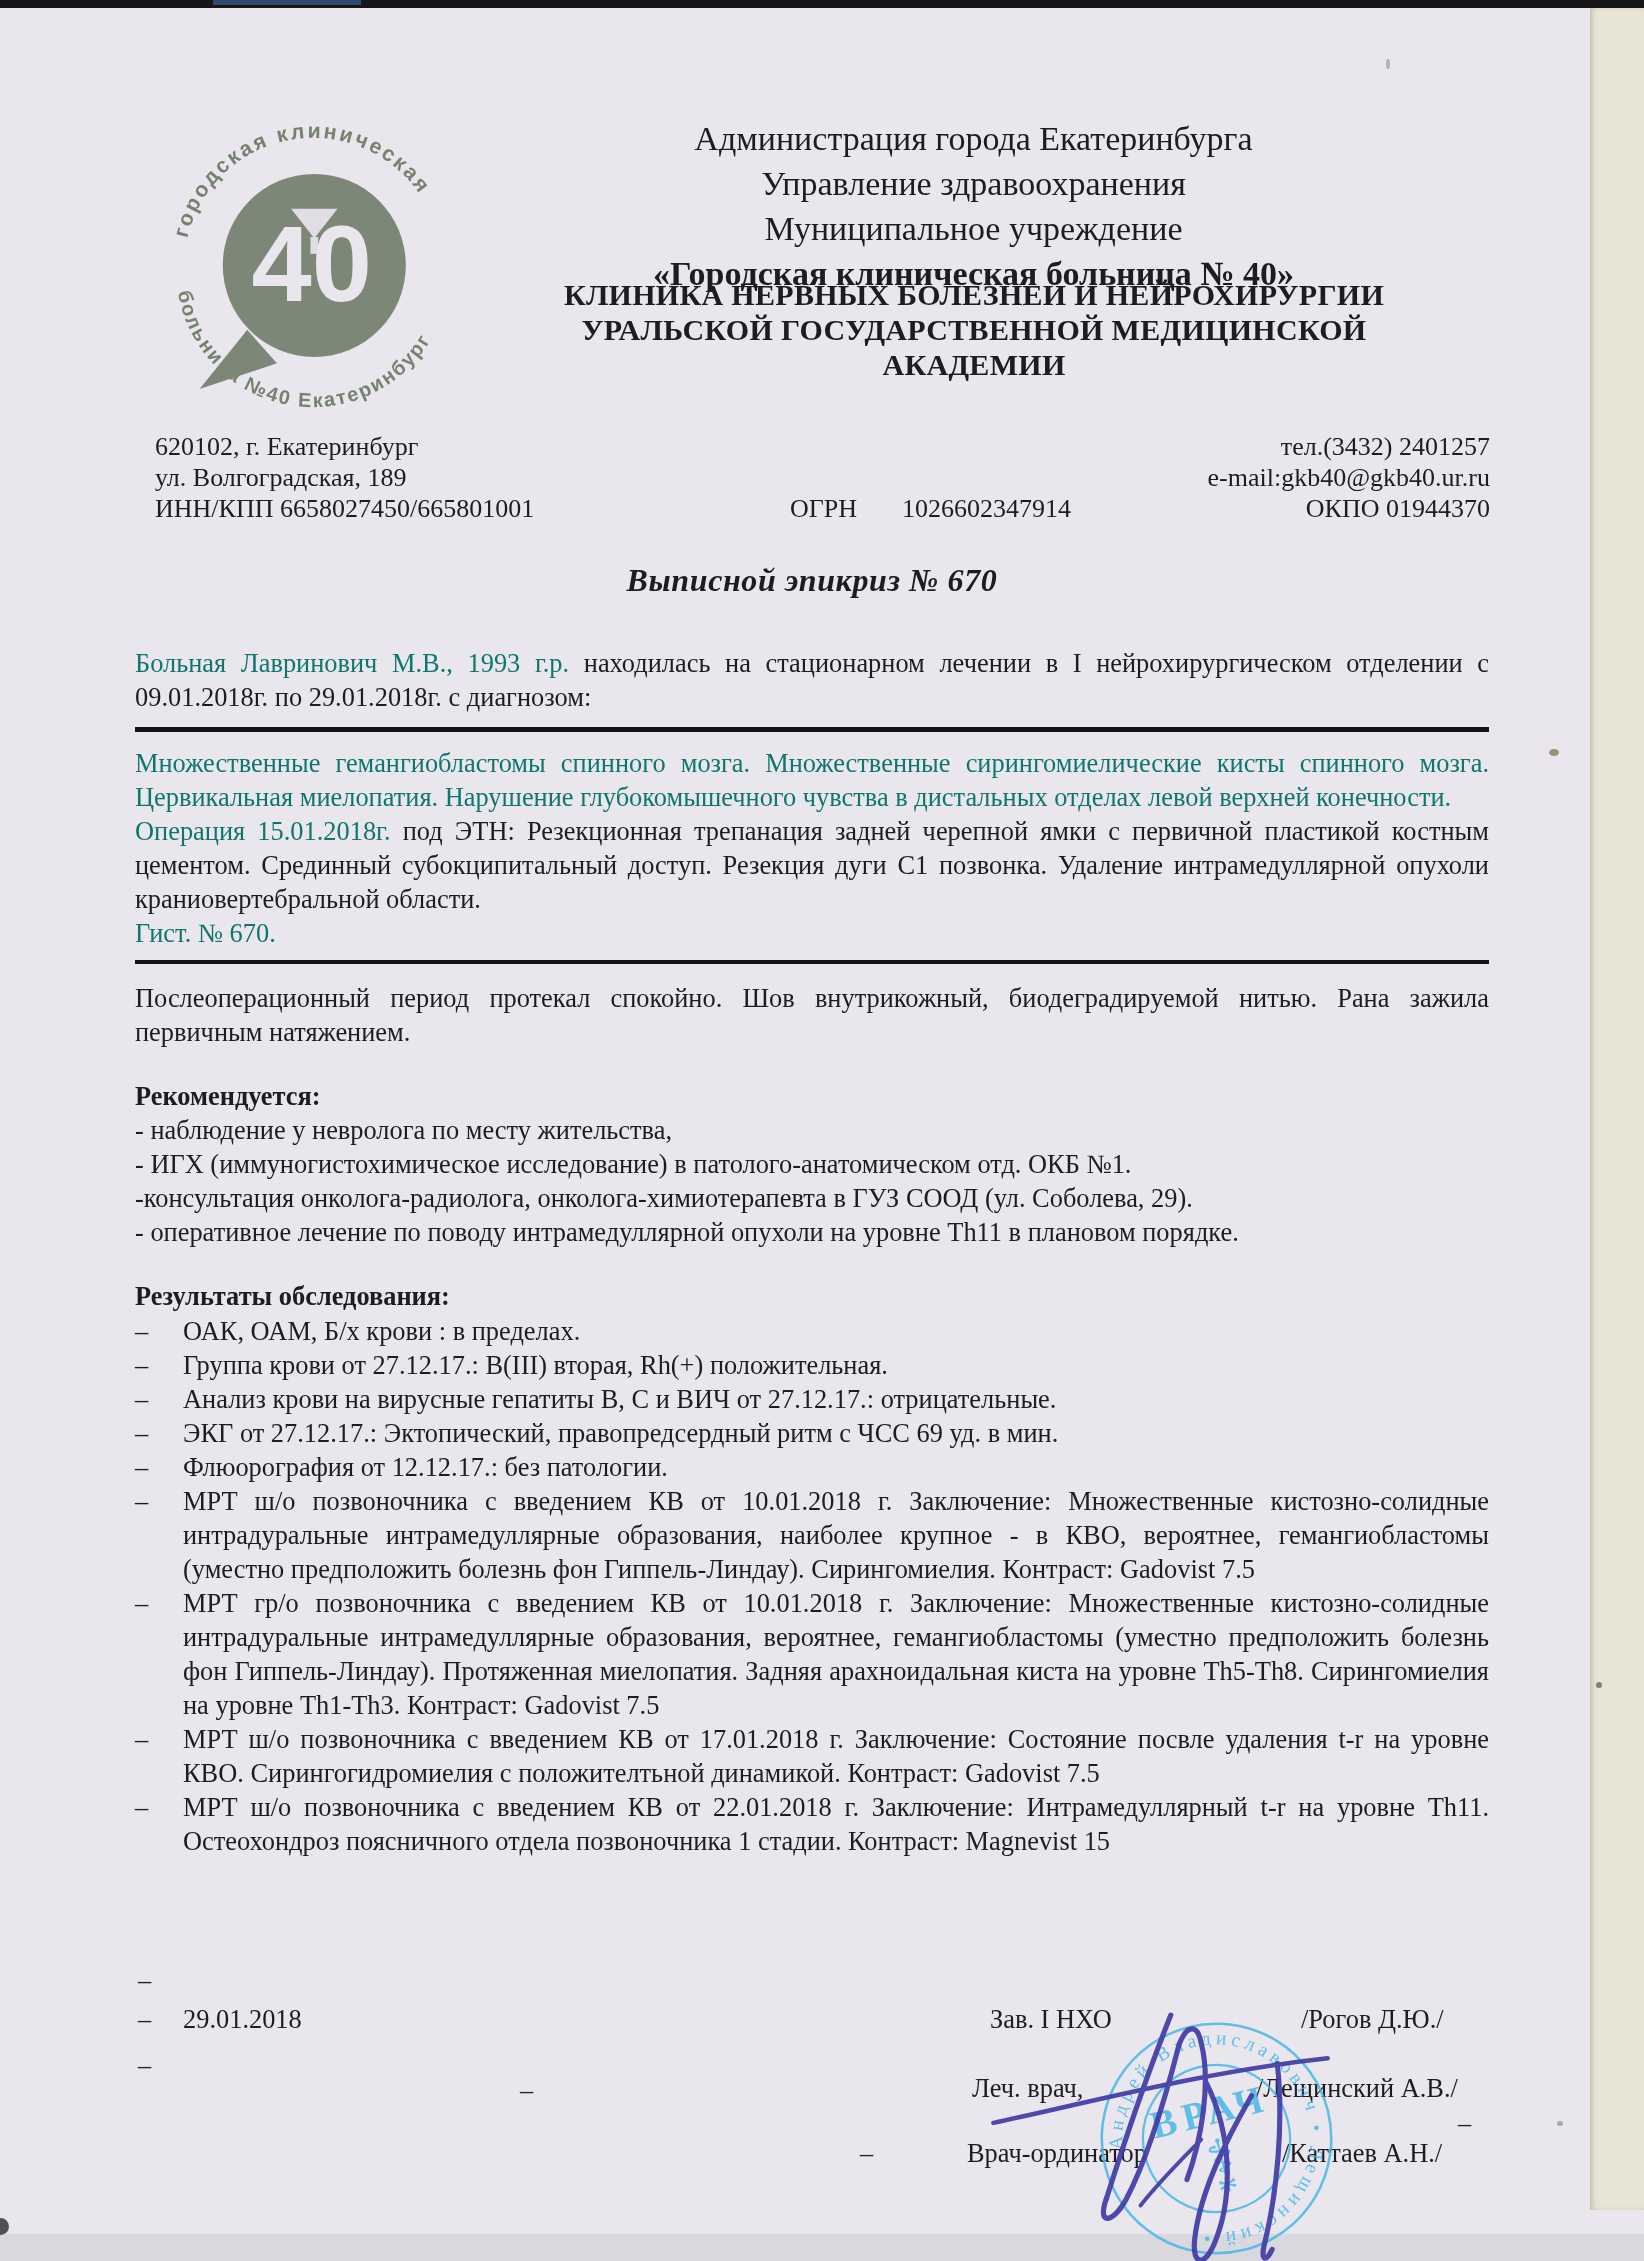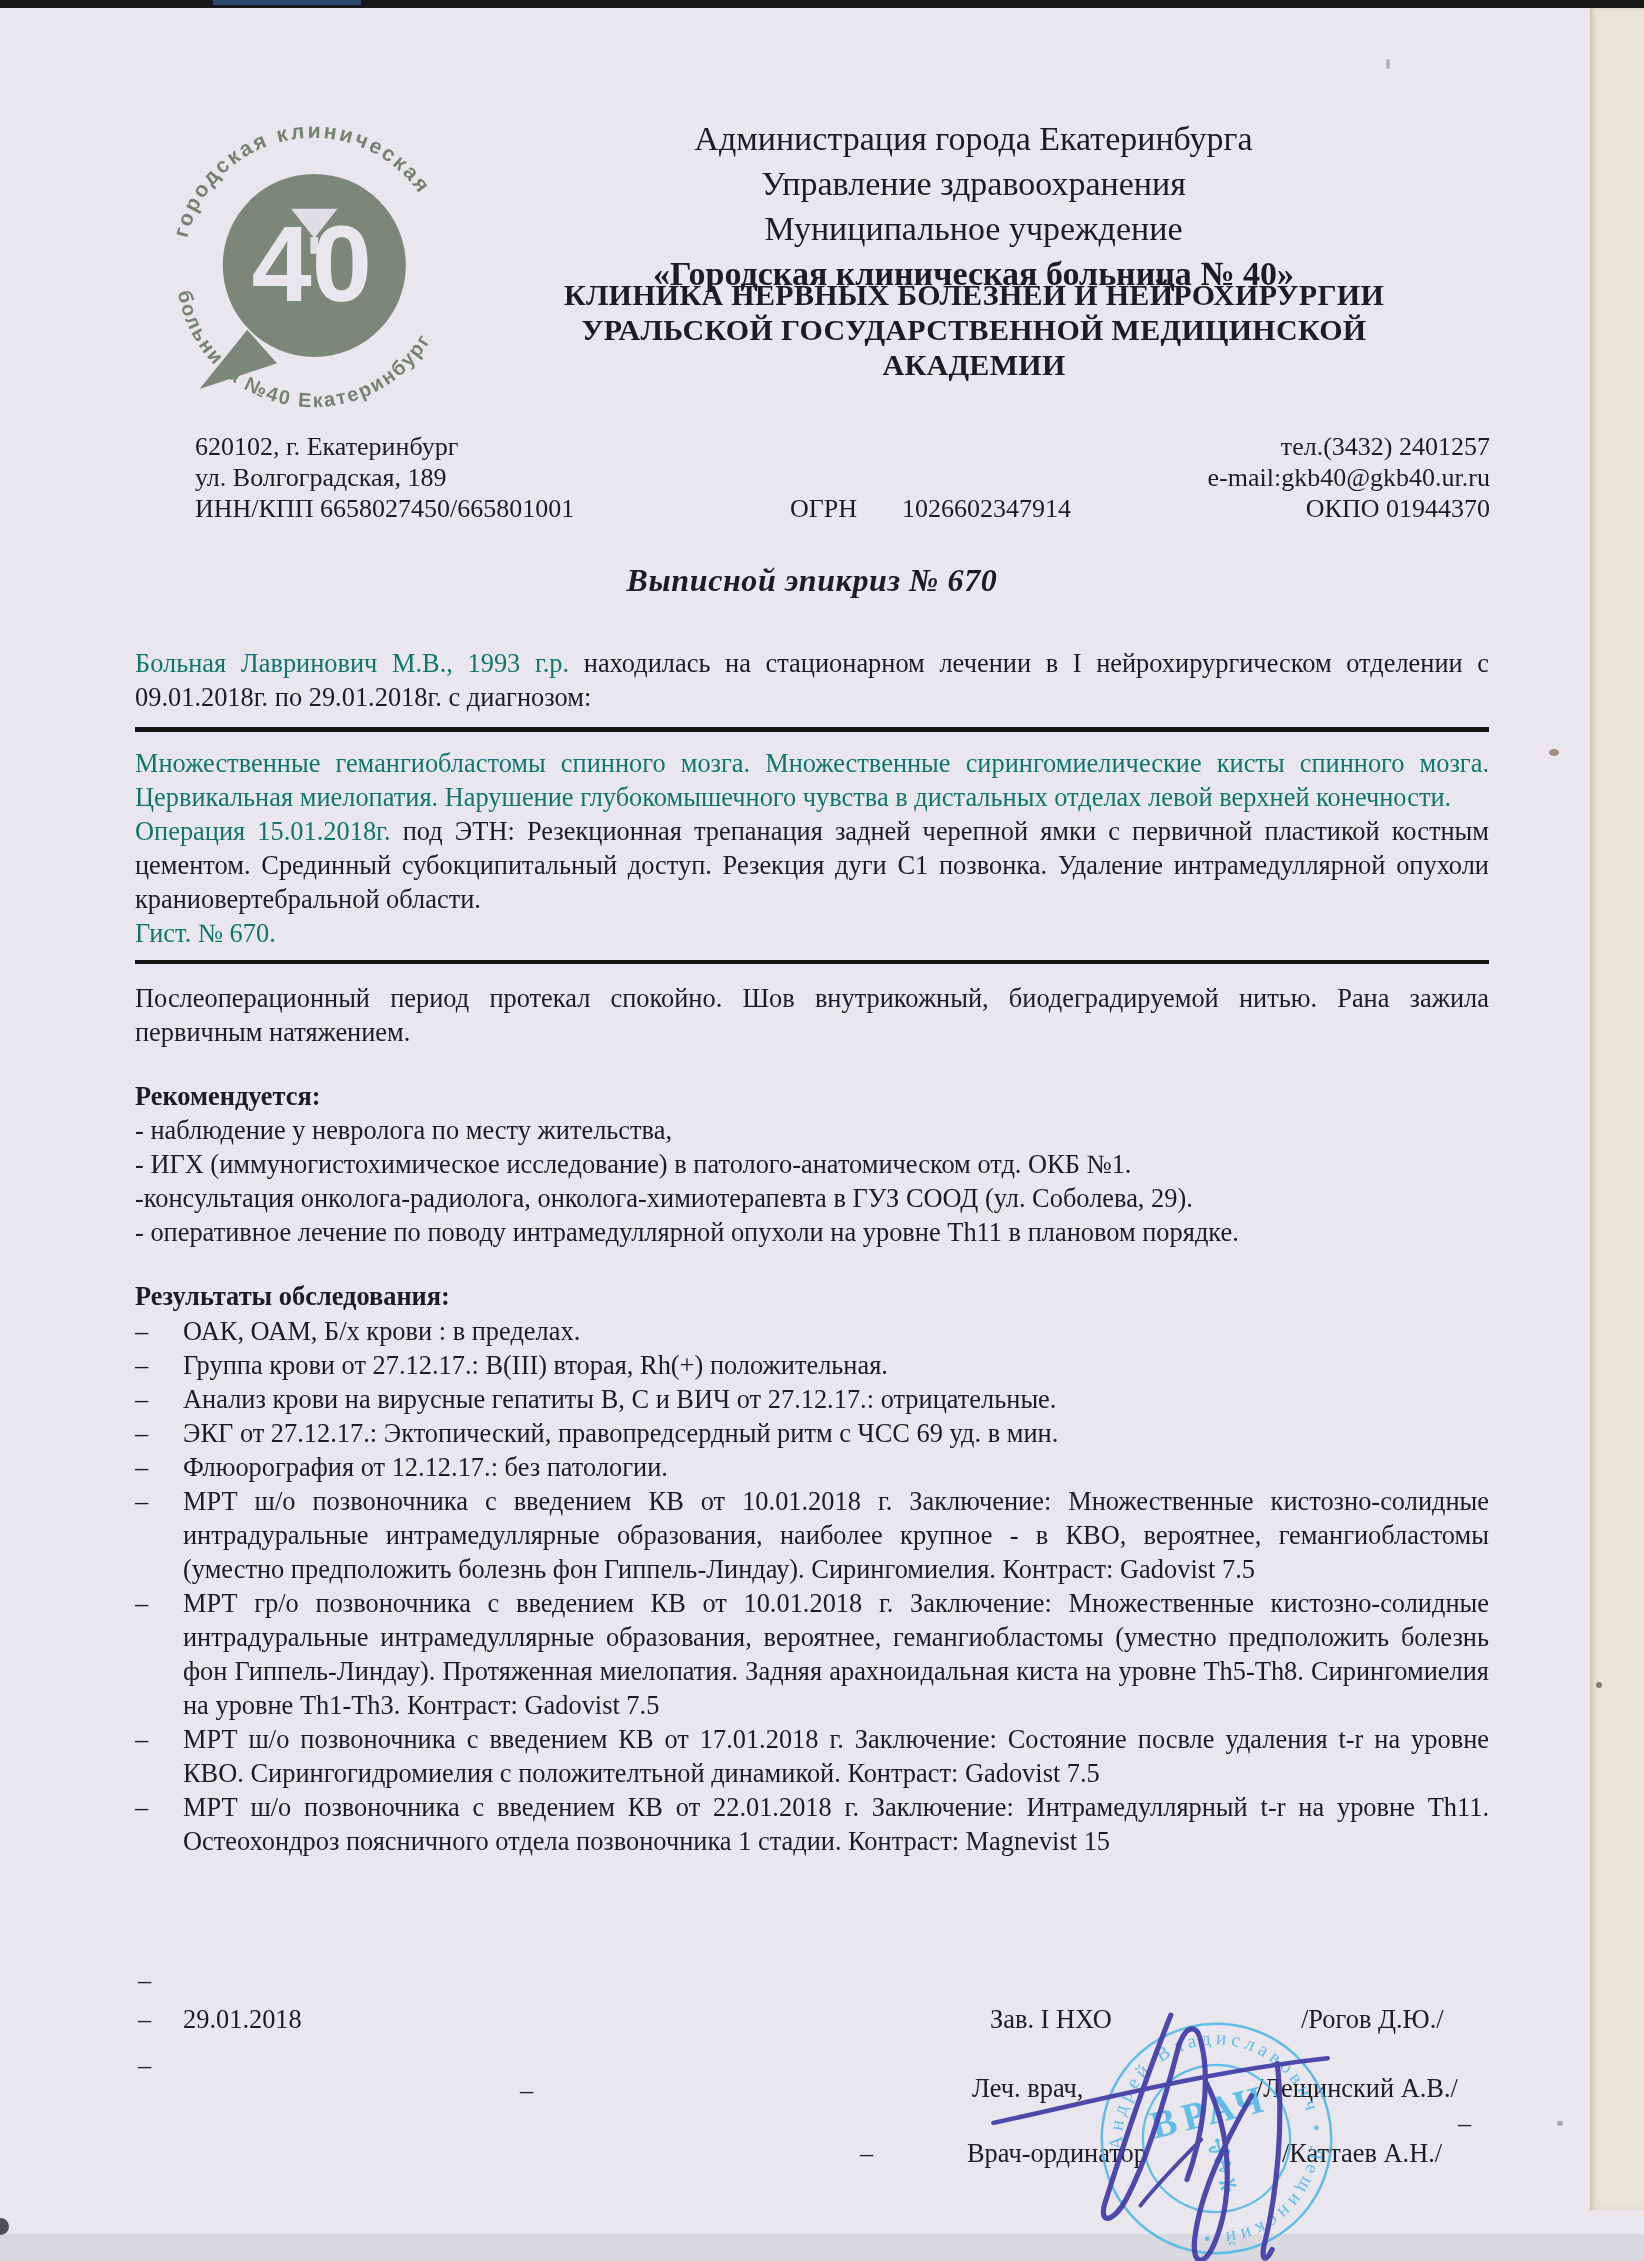--- a/index.html
+++ b/index.html
@@ -24,21 +24,21 @@
 
   
   .hdr{position:absolute;left:451px;top:76px;width:1045px;text-align:center;
        font-size:34px;line-height:45px;margin-top:40px;}
   .hdr .l3{font-weight:bold;}
   .clinic{position:absolute;left:413px;top:277px;width:1122px;text-align:center;
        font-weight:bold;font-size:30px;line-height:35px;letter-spacing:0.3px;}
 
   
   .contacts{position:absolute;left:155px;top:431px;width:1335px;font-size:26px;line-height:31px;}
-  .c-left{position:absolute;left:0;top:0;margin-left:40px;}
+  .c-left{position:absolute;left:0;top:0;}
   .c-mid{position:absolute;left:635px;top:62px;}
   .c-mid .og-l{margin-right:45px;}
   .c-right{position:absolute;right:0;top:0;text-align:right;}
 
   .title{position:absolute;left:135px;top:562px;width:1354px;text-align:center;
      font-weight:bold;font-size:32px;letter-spacing:0.6px;font-style:italic;}
 
   
   .main{position:absolute;left:135px;top:646px;width:1354px;
      font-size:26.4px;line-height:34px;}

